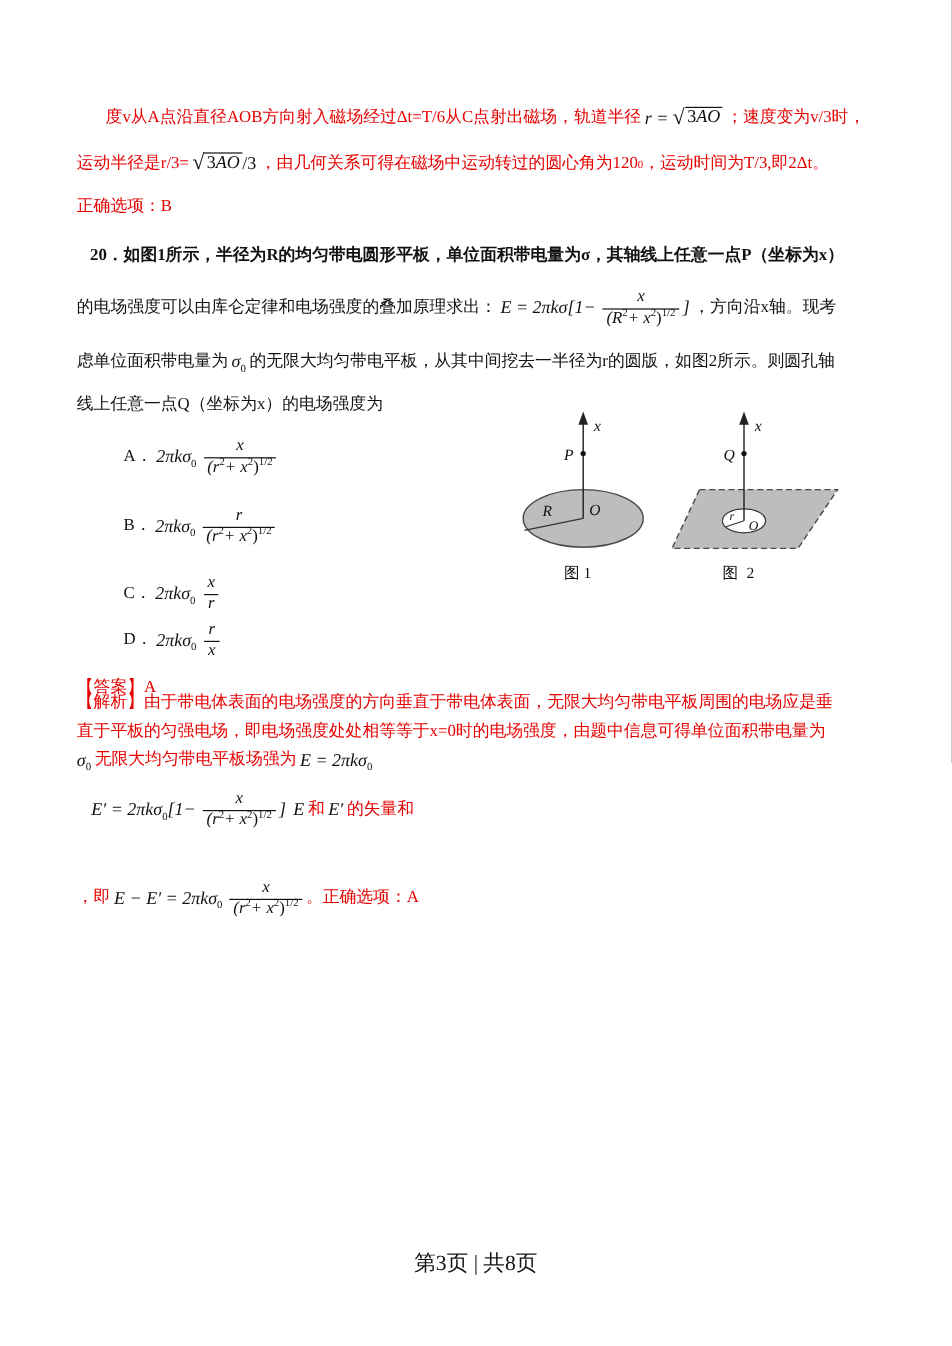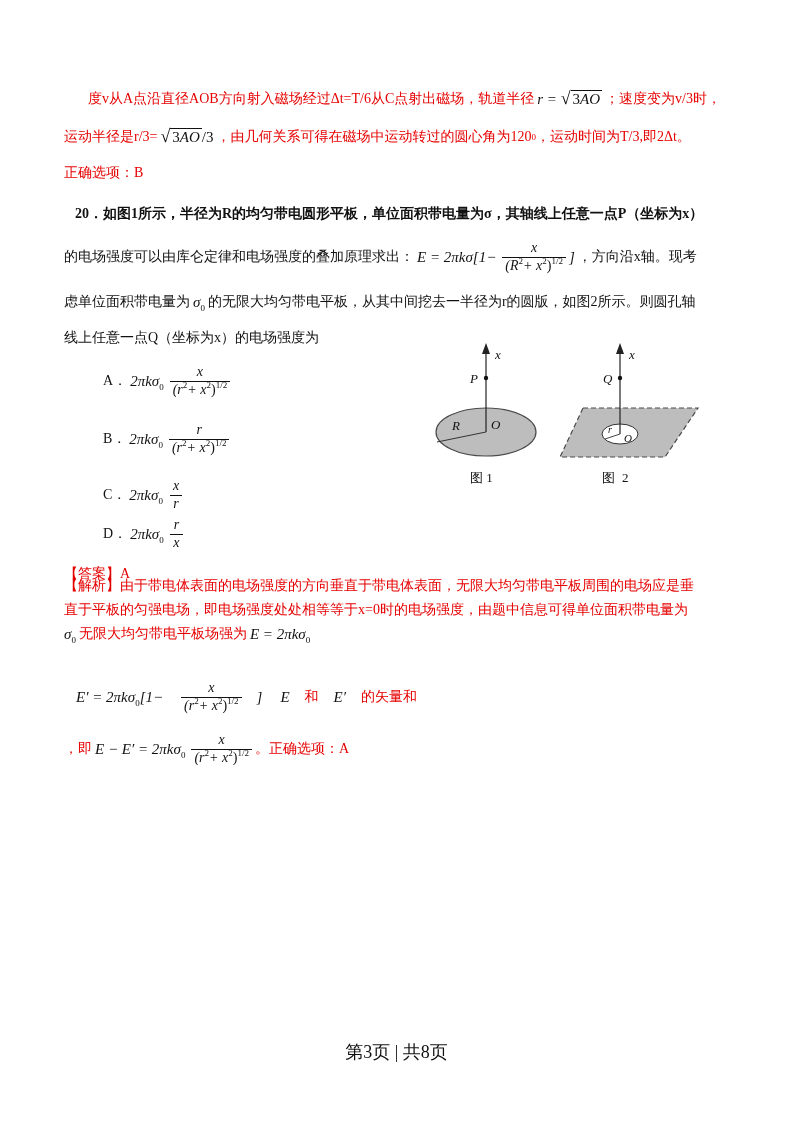--- a/index.html
+++ b/index.html
@@ -149,21 +149,21 @@
   </div>
 
   <div class="ln red" style="top:599px;">直于平板的匀强电场，即电场强度处处相等等于x=0时的电场强度，由题中信息可得单位面积带电量为</div>
 
   <div class="ln flexln" style="top:621px;height:26px;">
     <span class="m" style="margin-left:0;"><span>σ</span><sub>0</sub></span>
     <span class="red">无限大均匀带电平板场强为</span>
     <span class="m"><span>E = 2πkσ</span><sub>0</sub></span>
   </div>
 
-  <div class="ln flexln" style="top:672px;left:76px;height:50px;gap:12px;">
+  <div class="ln flexln" style="top:650px;left:76px;height:50px;">
     <span class="m" style="margin-left:0;"><span>E′ = 2πkσ</span><sub>0</sub><span>[1−</span></span>
     <span class="frac">
       <span class="fnum"><span class="mi">x</span></span>
       <span class="fden"><span class="mi">(r</span><sup>2</sup><span class="mi">+ x</span><sup>2</sup><span class="up">)</span><sup>1/2</sup></span>
     </span>
     <span class="m" style="margin-left:0;">]</span>
     <span class="m">E</span>
     <span class="red">和</span>
     <span class="m">E′</span>
     <span class="red">的矢量和</span>

